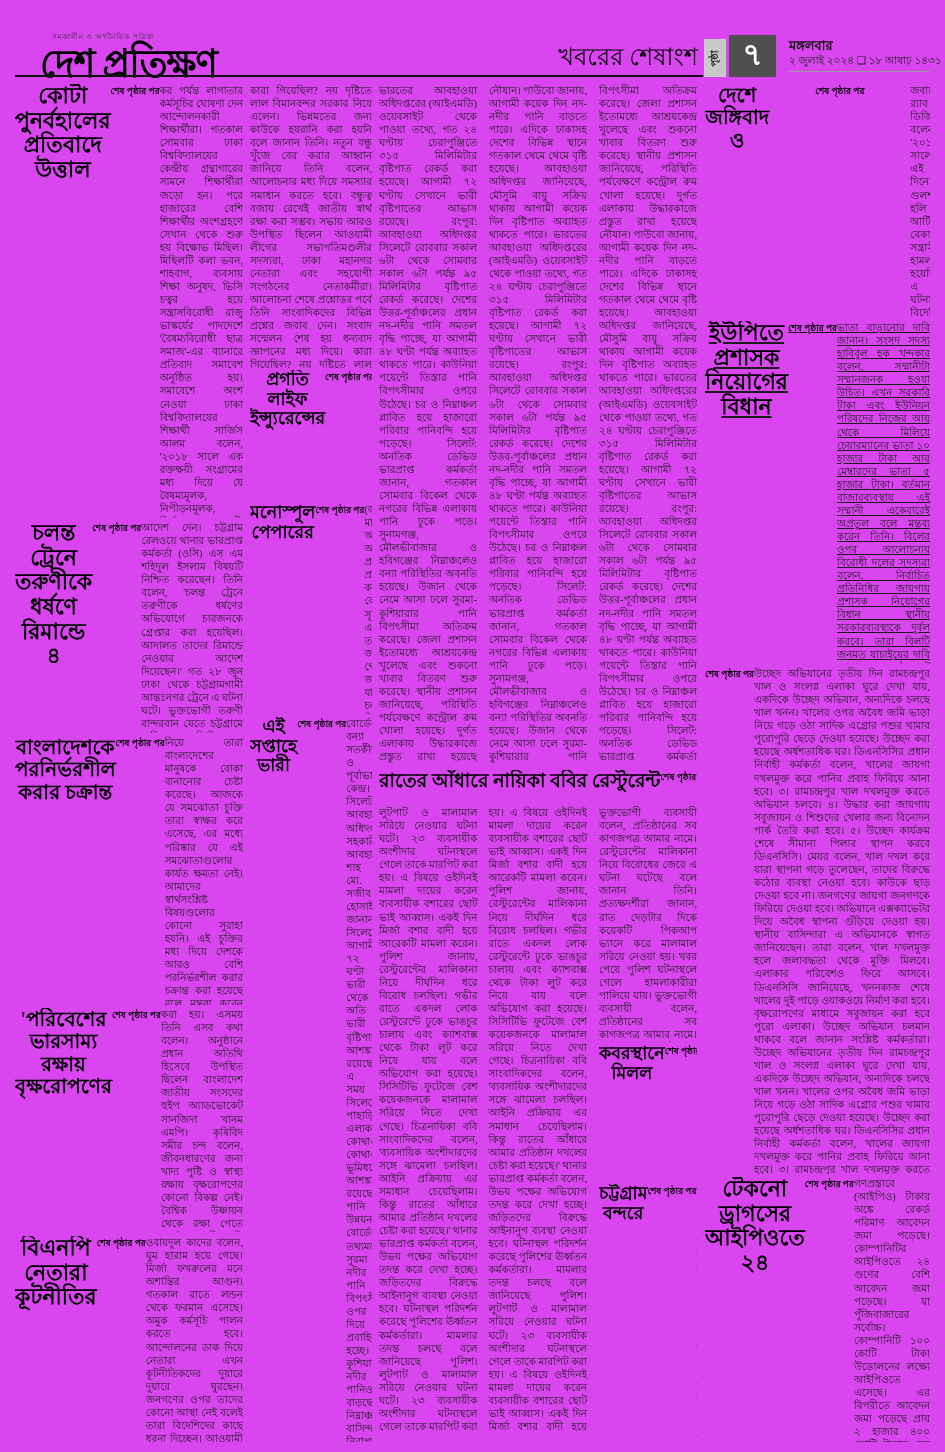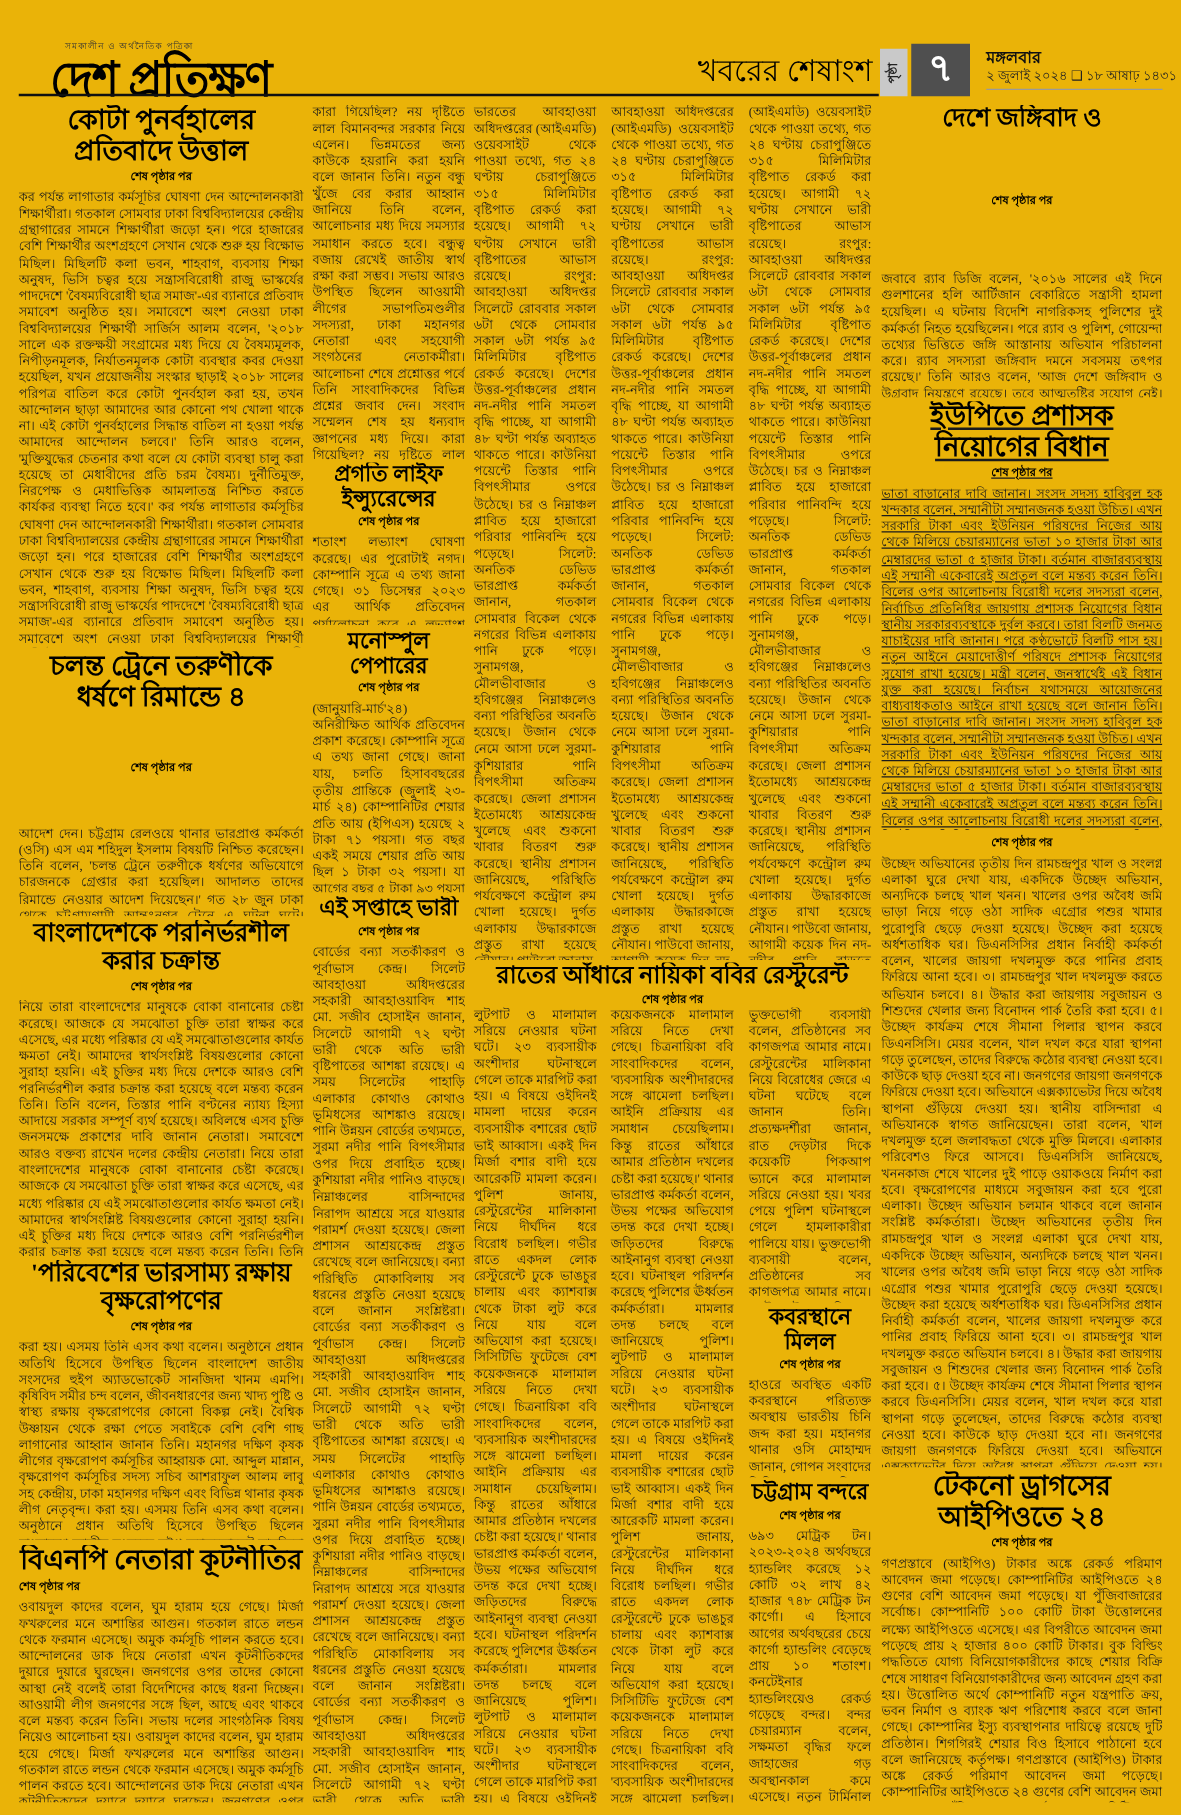--- a/index.html
+++ b/index.html
@@ -1,18 +1,18 @@
 <!DOCTYPE html>
 <html><head>
 <meta charset="utf-8">
 <style>
   html,body{margin:0;padding:0;background:#888;}
   #paper{
     position:relative;width:945px;height:1452px;margin:0 auto;
-    background:#eab308;color:#1b1b1b;overflow:hidden;
+    background:#d946ef;color:#1b1b1b;overflow:hidden;
     font-family:"Liberation Serif", serif;
   }
   
   #masthead-tagline{
     position:absolute;left:52px;top:31px;font-size:7px;color:#333;
     letter-spacing:1px;
   }
   #masthead{
     position:absolute;left:40px;top:34px;font-size:37px;font-weight:bold;
     color:#000;letter-spacing:-1px;transform:scaleY(1.05);
@@ -32,21 +32,21 @@
     position:absolute;left:729px;top:35px;width:47px;height:42px;
     background:#4f4f4f;color:#fff;display:flex;align-items:center;justify-content:center;
     font-size:31px;font-weight:bold;
   }
   #day-name{position:absolute;left:789px;top:36px;font-size:13px;font-weight:bold;color:#111;}
   #date-line{position:absolute;left:789px;top:53px;font-size:10.5px;color:#222;white-space:nowrap;}
   #header-rule{position:absolute;left:15px;top:75px;width:688px;height:2px;background:#111;}
   #date-rule{position:absolute;left:789px;top:71px;width:141px;height:1px;background:#9a9a9a;}
 
   
-  .article{position:absolute;display:flex;flex-direction:column;overflow:hidden;}
+  .article{position:absolute;display:flex;flex-direction:row;overflow:hidden;}
   .article h2{
     margin:0 0 1px;font-weight:bold;color:#000;text-align:center;line-height:1.12;
     font-family:"Liberation Serif", serif;
   }
   .cont{
     text-align:center;font-size:9px;font-weight:bold;color:#000;
     margin:0 0 3px;flex:0 0 auto;
   }
   .cont.left{text-align:left;}
   .body{
@@ -75,21 +75,21 @@
   <div id="date-line">২ জুলাই ২০২৪ ❑ ১৮ আষাঢ় ১৪৩১</div>
   <div id="header-rule"></div>
   <div id="date-rule"></div>
 
   <div class="article" style="left:15px;top:84px;width:228px;height:434px;">
     <h2 class="hl-xl">কোটা পুনর্বহালের প্রতিবাদে উত্তাল</h2>
     <div class="cont">শেষ পৃষ্ঠার পর</div>
     <div class="body">কর পর্যন্ত লাগাতার কর্মসূচির ঘোষণা দেন আন্দোলনকারী শিক্ষার্থীরা। গতকাল সোমবার ঢাকা বিশ্ববিদ্যালয়ের কেন্দ্রীয় গ্রন্থাগারের সামনে শিক্ষার্থীরা জড়ো হন। পরে হাজারের বেশি শিক্ষার্থীর অংশগ্রহণে সেখান থেকে শুরু হয় বিক্ষোভ মিছিল। মিছিলটি কলা ভবন, শাহবাগ, ব্যবসায় শিক্ষা অনুষদ, ভিসি চত্বর হয়ে সন্ত্রাসবিরোধী রাজু ভাস্কর্যের পাদদেশে 'বৈষম্যবিরোধী ছাত্র সমাজ'-এর ব্যানারে প্রতিবাদ সমাবেশ অনুষ্ঠিত হয়। সমাবেশে অংশ নেওয়া ঢাকা বিশ্ববিদ্যালয়ের শিক্ষার্থী সার্জিস আলম বলেন, '২০১৮ সালে এক রক্তক্ষয়ী সংগ্রামের মধ্য দিয়ে যে বৈষম্যমূলক, নিপীড়নমূলক, নির্যাতনমূলক কোটা ব্যবস্থার কবর দেওয়া হয়েছিল, যখন প্রয়োজনীয় সংস্কার ছাড়াই ২০১৮ সালের পরিপত্র বাতিল করে কোটা পুনর্বহাল করা হয়, তখন আন্দোলন ছাড়া আমাদের আর কোনো পথ খোলা থাকে না। এই কোটা পুনর্বহালের সিদ্ধান্ত বাতিল না হওয়া পর্যন্ত আমাদের আন্দোলন চলবে।' তিনি আরও বলেন, 'মুক্তিযুদ্ধের চেতনার কথা বলে যে কোটা ব্যবস্থা চালু করা হয়েছে তা মেধাবীদের প্রতি চরম বৈষম্য। দুর্নীতিমুক্ত, নিরপেক্ষ ও মেধাভিত্তিক আমলাতন্ত্র নিশ্চিত করতে কার্যকর ব্যবস্থা নিতে হবে।' কর পর্যন্ত লাগাতার কর্মসূচির ঘোষণা দেন আন্দোলনকারী শিক্ষার্থীরা। গতকাল সোমবার ঢাকা বিশ্ববিদ্যালয়ের কেন্দ্রীয় গ্রন্থাগারের সামনে শিক্ষার্থীরা জড়ো হন। পরে হাজারের বেশি শিক্ষার্থীর অংশগ্রহণে সেখান থেকে শুরু হয় বিক্ষোভ মিছিল। মিছিলটি কলা ভবন, শাহবাগ, ব্যবসায় শিক্ষা অনুষদ, ভিসি চত্বর হয়ে সন্ত্রাসবিরোধী রাজু ভাস্কর্যের পাদদেশে 'বৈষম্যবিরোধী ছাত্র সমাজ'-এর ব্যানারে প্রতিবাদ সমাবেশ অনুষ্ঠিত হয়। সমাবেশে অংশ নেওয়া ঢাকা বিশ্ববিদ্যালয়ের শিক্ষার্থী সার্জিস আলম বলেন, '২০১৮ সালে এক রক্তক্ষয়ী সংগ্রামের মধ্য দিয়ে যে বৈষম্যমূলক, নিপীড়নমূলক, নির্যাতনমূলক কোটা ব্যবস্থার কবর দেওয়া হয়েছিল, যখন প্রয়োজনীয় সংস্কার ছাড়াই ২০১৮ সালের পরিপত্র বাতিল করে কোটা পুনর্বহাল করা হয়, তখন আন্দোলন ছাড়া আমাদের আর কোনো পথ খোলা থাকে না। এই কোটা পুনর্বহালের সিদ্ধান্ত বাতিল না হওয়া পর্যন্ত আমাদের আন্দোলন চলবে।' তিনি আরও বলেন, 'মুক্তিযুদ্ধের চেতনার কথা বলে যে কোটা ব্যবস্থা চালু করা হয়েছে তা মেধাবীদের প্রতি চরম বৈষম্য। দুর্নীতিমুক্ত, নিরপেক্ষ ও মেধাভিত্তিক আমলাতন্ত্র নিশ্চিত করতে কার্যকর ব্যবস্থা নিতে হবে।'</div>
   </div>
 
-  <div class="article" style="left:15px;top:521px;width:228px;height:212px;gap:36px;">
+  <div class="article" style="left:15px;top:521px;width:228px;height:212px;">
     <h2 class="hl-xl">চলন্ত ট্রেনে তরুণীকে ধর্ষণে রিমান্ডে ৪</h2>
     <div class="cont">শেষ পৃষ্ঠার পর</div>
     <div class="body">আদেশ দেন। চট্টগ্রাম রেলওয়ে থানার ভারপ্রাপ্ত কর্মকর্তা (ওসি) এস এম শহিদুল ইসলাম বিষয়টি নিশ্চিত করেছেন। তিনি বলেন, 'চলন্ত ট্রেনে তরুণীকে ধর্ষণের অভিযোগে চারজনকে গ্রেপ্তার করা হয়েছিল। আদালত তাদের রিমান্ডে নেওয়ার আদেশ দিয়েছেন।' গত ২৮ জুন ঢাকা থেকে চট্টগ্রামগামী আন্তঃনগর ট্রেনে এ ঘটনা ঘটে। ভুক্তভোগী তরুণী বান্দরবান যেতে চট্টগ্রামে যাচ্ছিলেন তিনি। এ ঘটনায় ট্রেনের পরিচালক (গার্ড) আবদুর রহিমকে সাময়িক বরখাস্ত করেছে রেলওয়ে কর্তৃপক্ষ। আদেশ দেন। চট্টগ্রাম রেলওয়ে থানার ভারপ্রাপ্ত কর্মকর্তা (ওসি) এস এম শহিদুল ইসলাম বিষয়টি নিশ্চিত করেছেন। তিনি বলেন, 'চলন্ত ট্রেনে তরুণীকে ধর্ষণের অভিযোগে চারজনকে গ্রেপ্তার করা হয়েছিল। আদালত তাদের রিমান্ডে নেওয়ার আদেশ দিয়েছেন।' গত ২৮ জুন ঢাকা থেকে চট্টগ্রামগামী আন্তঃনগর ট্রেনে এ ঘটনা ঘটে। ভুক্তভোগী তরুণী বান্দরবান যেতে চট্টগ্রামে যাচ্ছিলেন তিনি। এ ঘটনায় ট্রেনের পরিচালক (গার্ড) আবদুর রহিমকে সাময়িক বরখাস্ত করেছে রেলওয়ে কর্তৃপক্ষ।</div>
   </div>
 
   <div class="article" style="left:15px;top:736px;width:228px;height:269px;">
     <h2 class="hl-lg">বাংলাদেশকে পরনির্ভরশীল করার চক্রান্ত</h2>
     <div class="cont">শেষ পৃষ্ঠার পর</div>
     <div class="body">নিয়ে তারা বাংলাদেশের মানুষকে বোকা বানানোর চেষ্টা করেছে। আজকে যে সমঝোতা চুক্তি তারা স্বাক্ষর করে এসেছে, এর মধ্যে পরিষ্কার যে এই সমঝোতাগুলোর কার্যত ক্ষমতা নেই। আমাদের স্বার্থসংশ্লিষ্ট বিষয়গুলোর কোনো সুরাহা হয়নি। এই চুক্তির মধ্য দিয়ে দেশকে আরও বেশি পরনির্ভরশীল করার চক্রান্ত করা হয়েছে বলে মন্তব্য করেন তিনি। তিনি বলেন, তিস্তার পানি বণ্টনের ন্যায্য হিস্যা আদায়ে সরকার সম্পূর্ণ ব্যর্থ হয়েছে। অবিলম্বে এসব চুক্তি জনসমক্ষে প্রকাশের দাবি জানান নেতারা। সমাবেশে আরও বক্তব্য রাখেন দলের কেন্দ্রীয় নেতারা। নিয়ে তারা বাংলাদেশের মানুষকে বোকা বানানোর চেষ্টা করেছে। আজকে যে সমঝোতা চুক্তি তারা স্বাক্ষর করে এসেছে, এর মধ্যে পরিষ্কার যে এই সমঝোতাগুলোর কার্যত ক্ষমতা নেই। আমাদের স্বার্থসংশ্লিষ্ট বিষয়গুলোর কোনো সুরাহা হয়নি। এই চুক্তির মধ্য দিয়ে দেশকে আরও বেশি পরনির্ভরশীল করার চক্রান্ত করা হয়েছে বলে মন্তব্য করেন তিনি। তিনি বলেন, তিস্তার পানি বণ্টনের ন্যায্য হিস্যা আদায়ে সরকার সম্পূর্ণ ব্যর্থ হয়েছে। অবিলম্বে এসব চুক্তি জনসমক্ষে প্রকাশের দাবি জানান নেতারা। সমাবেশে আরও বক্তব্য রাখেন দলের কেন্দ্রীয় নেতারা।</div>
   </div>

